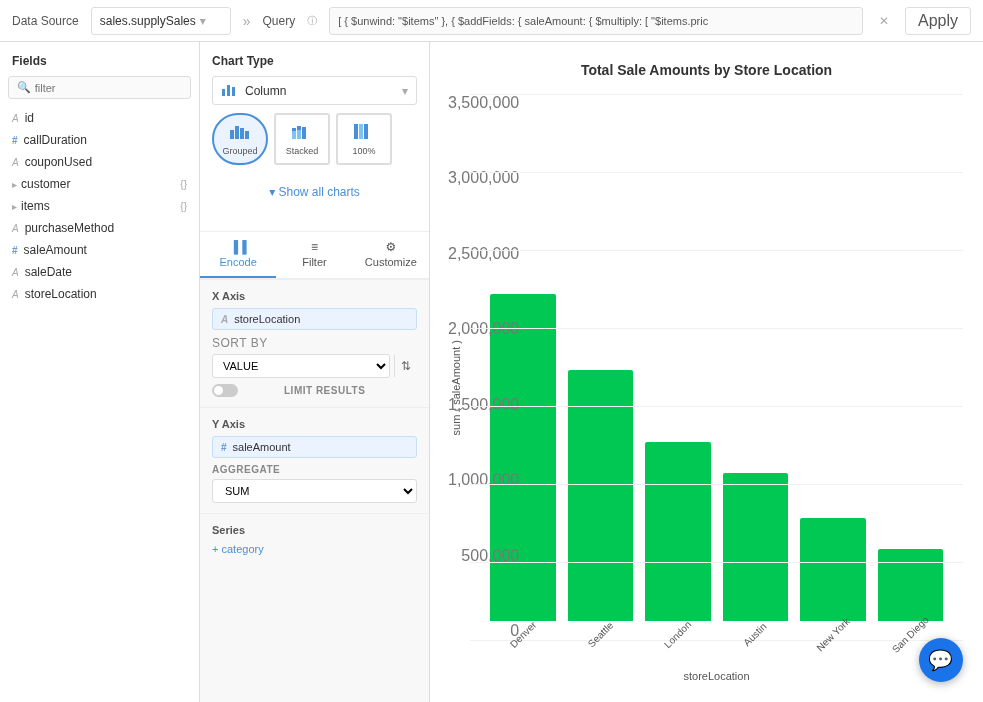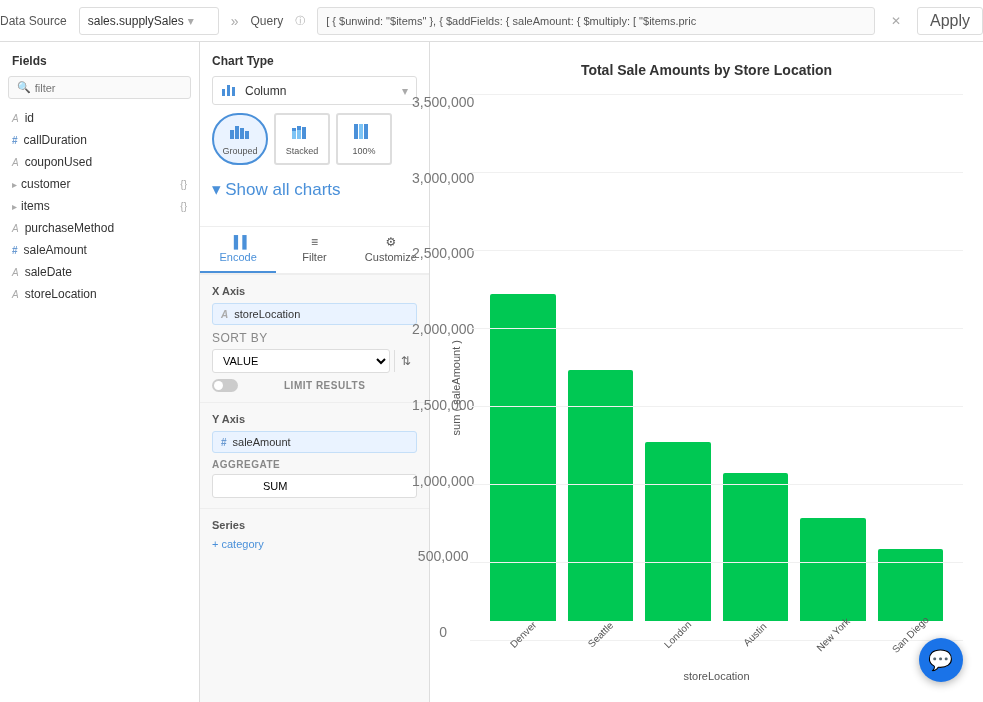--- a/index.html
+++ b/index.html
@@ -1,19 +1,19 @@
 <!DOCTYPE html>
 <html><head>
   <meta charset="utf-8">
   <style>
     * { box-sizing: border-box; margin: 0; padding: 0; }
     body { font-family: -apple-system, BlinkMacSystemFont, 'Segoe UI', sans-serif; font-size: 12px; background: #f0f0f0; color: #333; width: 983px; height: 702px; overflow: hidden; }
 
     
-    .top-bar { background: #fff; border-bottom: 1px solid #ddd; padding: 8px 0; display: flex; align-items: center; gap: 12px; height: 42px; }
+    .top-bar { background: #fff; border-bottom: 1px solid #ddd; padding: 8px 12px; display: flex; align-items: center; gap: 12px; height: 42px; }
     .top-bar-label { font-size: 12px; color: #555; font-weight: 500; }
     .info-icon { color: #aaa; font-size: 10px; cursor: pointer; }
     .query-label { font-size: 12px; color: #555; font-weight: 500; }
     .query-input { flex: 1; height: 28px; border: 1px solid #ddd; border-radius: 3px; padding: 0 8px; font-size: 11px; color: #555; background: #fafafa; }
     .query-clear { color: #aaa; cursor: pointer; padding: 0 4px; }
     .apply-btn { background: #fff; border: 1px solid #ddd; border-radius: 3px; padding: 4px 12px; font-size: 16px; color: #555; cursor: pointer; }
     .arrow-btn { color: #aaa; font-size: 14px; cursor: pointer; }
 
     
     .main { display: flex; height: calc(702px - 42px); }
@@ -38,21 +38,21 @@
     .section-title { font-size: 12px; font-weight: 600; color: #333; margin-bottom: 8px; }
     .chart-type-select { display: flex; align-items: center; gap: 8px; border: 1px solid #ddd; border-radius: 3px; padding: 4px 8px; background: #fff; cursor: pointer; }
     .chart-type-icon { color: #4a90d9; font-size: 14px; }
     .chart-type-name { flex: 1; font-size: 12px; }
     .chart-type-arrow { color: #aaa; }
     .chart-variants { display: flex; gap: 6px; margin-top: 8px; }
     .chart-variant { width: 56px; height: 52px; border: 2px solid #ddd; border-radius: 3px; background: #fff; cursor: pointer; display: flex; flex-direction: column; align-items: center; justify-content: center; gap: 2px; }
     .chart-variant.active { border-color: #4a90d9; background: #eaf3ff; border-radius: 26px; }
     .chart-variant-icon { font-size: 16px; }
     .chart-variant-label { font-size: 9px; color: #555; }
-    .show-charts { color: #4a90d9; font-size: 17px; cursor: pointer; padding: 14px 0; }
+    .show-charts { color: #4a90d9; font-size: 12px; cursor: pointer; text-align: center; padding: 20px 0; }
 
     
     .encode-section { background: #fff; border-bottom: 1px solid #eee; }
     .encode-tabs { display: flex; border-bottom: 1px solid #eee; }
     .encode-tab { flex: 1; padding: 8px 4px; text-align: center; font-size: 11px; color: #555; cursor: pointer; display: flex; flex-direction: column; align-items: center; gap: 2px; }
     .encode-tab.active { color: #4a90d9; border-bottom: 2px solid #4a90d9; }
     .encode-tab-icon { font-size: 12px; }
 
     .axis-section { padding: 10px 12px; border-bottom: 1px solid #eee; }
     .axis-title { font-size: 11px; font-weight: 600; color: #555; margin-bottom: 6px; }
@@ -75,21 +75,21 @@
     .add-link { color: #4a90d9; font-size: 11px; cursor: pointer; }
 
     .series-section { padding: 10px 12px; }
 
     
     .chart-area { flex: 1; background: #fff; padding: 20px; display: flex; flex-direction: column; align-items: center; }
     .chart-title { font-size: 14px; font-weight: 600; color: #333; margin-bottom: 16px; text-align: center; }
     .chart-container { width: 100%; flex: 1; position: relative; display: flex; }
     .y-axis-label { writing-mode: vertical-rl; transform: rotate(180deg); font-size: 11px; color: #555; text-align: center; margin-right: 8px; align-self: center; }
     .chart-inner { flex: 1; display: flex; flex-direction: column; }
-    .y-tick { font-size: 14px; color: #777; text-align: center; }
+    .y-tick { font-size: 16px; color: #777; text-align: right; margin-left: 36px; }
     .bar-group { display: flex; flex-direction: column; align-items: center; gap: 4px; flex: 1; }
     .bar { background: #00c853; border-radius: 2px 2px 0 0; width: 100%; min-width: 30px; }
     .bar-label { font-size: 10px; color: #555; transform: rotate(-45deg); white-space: nowrap; margin-top: 4px; }
     .x-axis-label { font-size: 11px; color: #555; text-align: center; margin-top: 8px; }
 
     
     .chat-btn { position: fixed; bottom: 20px; right: 20px; width: 44px; height: 44px; background: #1a73e8; border-radius: 50%; display: flex; align-items: center; justify-content: center; cursor: pointer; color: #fff; font-size: 20px; box-shadow: 0 2px 8px rgba(0,0,0,0.3); }
 
     .datasource-select { display: flex; align-items: center; border: 1px solid #ddd; border-radius: 3px; background: #fff; height: 28px; padding: 0 8px; min-width: 140px; font-size: 12px; cursor: pointer; }
     .datasource-arrow { color: #aaa; margin-left: 4px; }
@@ -250,21 +250,21 @@
     </div>
 
     <div class="axis-section">
       <div class="axis-title">Y Axis</div>
       <div class="axis-field">
         <span class="axis-field-icon" style="color:#6b9bd2;font-weight:bold;">#</span>
         <span class="axis-field-name">saleAmount</span>
       </div>
       <div class="agg-label">AGGREGATE</div>
       <div class="agg-select">
-        <select style="width:100%;border:none;padding:4px 8px;font-size:11px;outline:none;margin-left:38px;">
+        <select style="width:100%;border:none;padding:4px 8px;font-size:11px;outline:none;">
           <option>SUM</option><option>AVG</option><option>MIN</option><option>MAX</option><option>COUNT</option>
         </select>
       </div>
     </div>
 
     <div class="series-section">
       <div class="axis-title">Series</div>
       <div style="margin-top:4px;">
         <span class="add-link">+ category</span>
       </div>

